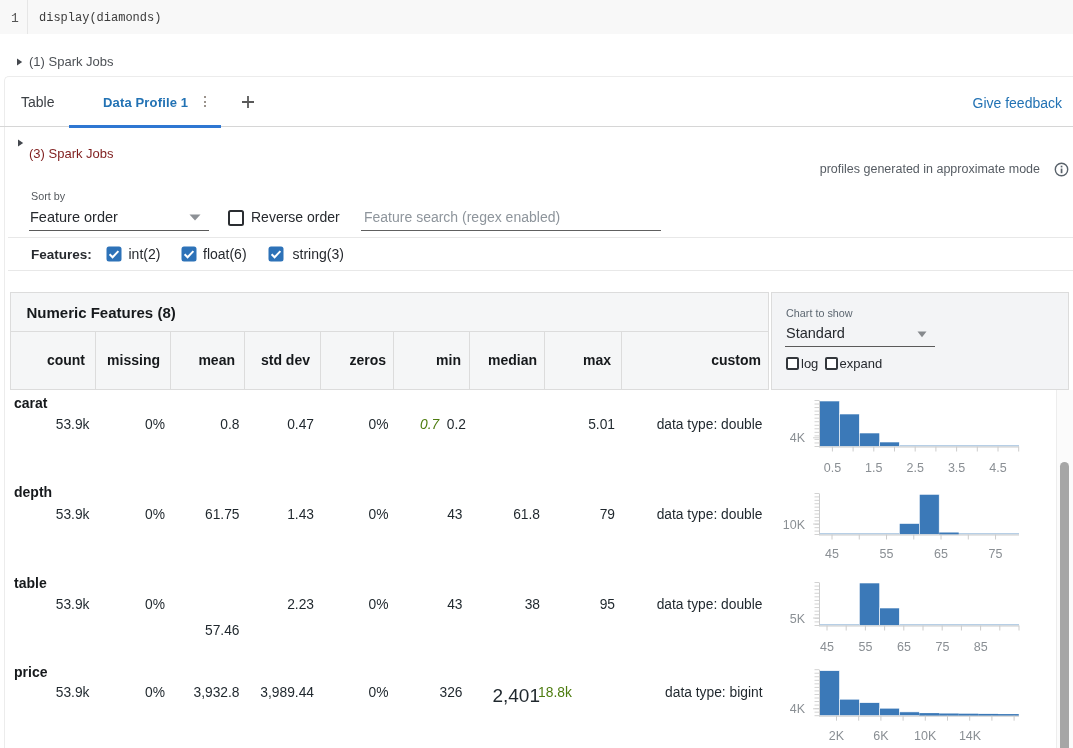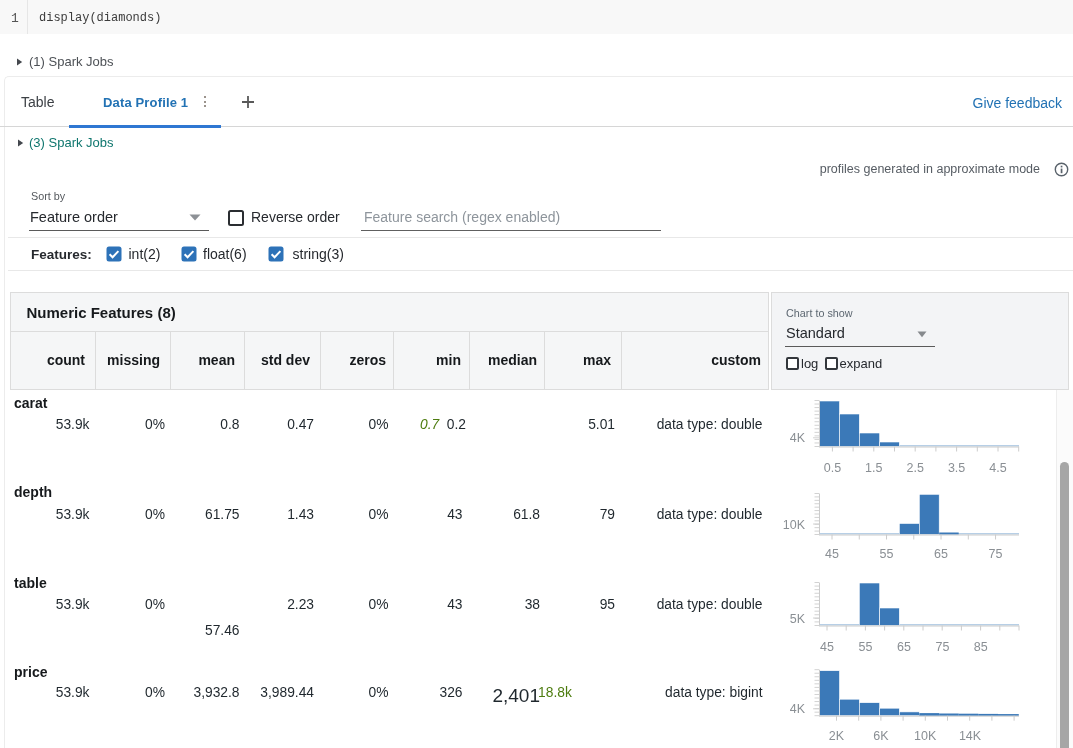--- a/index.html
+++ b/index.html
@@ -32,21 +32,21 @@
 </div>
 <svg class="abs" style="left:241px;top:95px;" width="14" height="14">
     <path d="M7 1 V13 M1 7 H13" stroke="#595959" stroke-width="1.8"></path>
   </svg>
 <div class="abs" style="left:862px;top:95px;width:200px;text-align:right;font-size:14px;color:#2272b4;">Give feedback</div>
 <div class="abs" style="left:68.5px;top:124.6px;width:152.5px;height:3.2px;background:#2e77d2;"></div>
 
 <svg class="abs" style="left:17px;top:139px;" width="7" height="8">
     <path d="M1 0.5 L6.2 4 L1 7.5 Z" fill="#44484e"></path>
   </svg>
-<div class="abs" style="left:29px;top:135px;font-size:13px;color:#0f766e;">(3) Spark Jobs</div>
+<div class="abs" style="left:29px;top:146px;font-size:13px;color:#7f1d1d;">(3) Spark Jobs</div>
 
 <div class="abs" style="left:626px;top:162px;width:414px;font-size:12.5px;color:#565c63;text-align:right;">profiles generated in approximate mode</div>
 <svg class="abs" style="left:1054px;top:162px;" width="15" height="15">
   <circle cx="7.5" cy="7.5" r="6.2" fill="none" stroke="#59626b" stroke-width="1.4"></circle>
   <rect x="6.7" y="6.6" width="1.7" height="4.6" fill="#59626b"></rect>
   <rect x="6.7" y="3.7" width="1.7" height="1.7" fill="#59626b"></rect>
 </svg>
 
 <div class="abs" style="left:31px;top:190px;font-size:10.8px;color:#55595e;">Sort by</div>
 <div class="abs" style="left:30px;top:209px;font-size:14.5px;color:#26292e;">Feature order</div>

